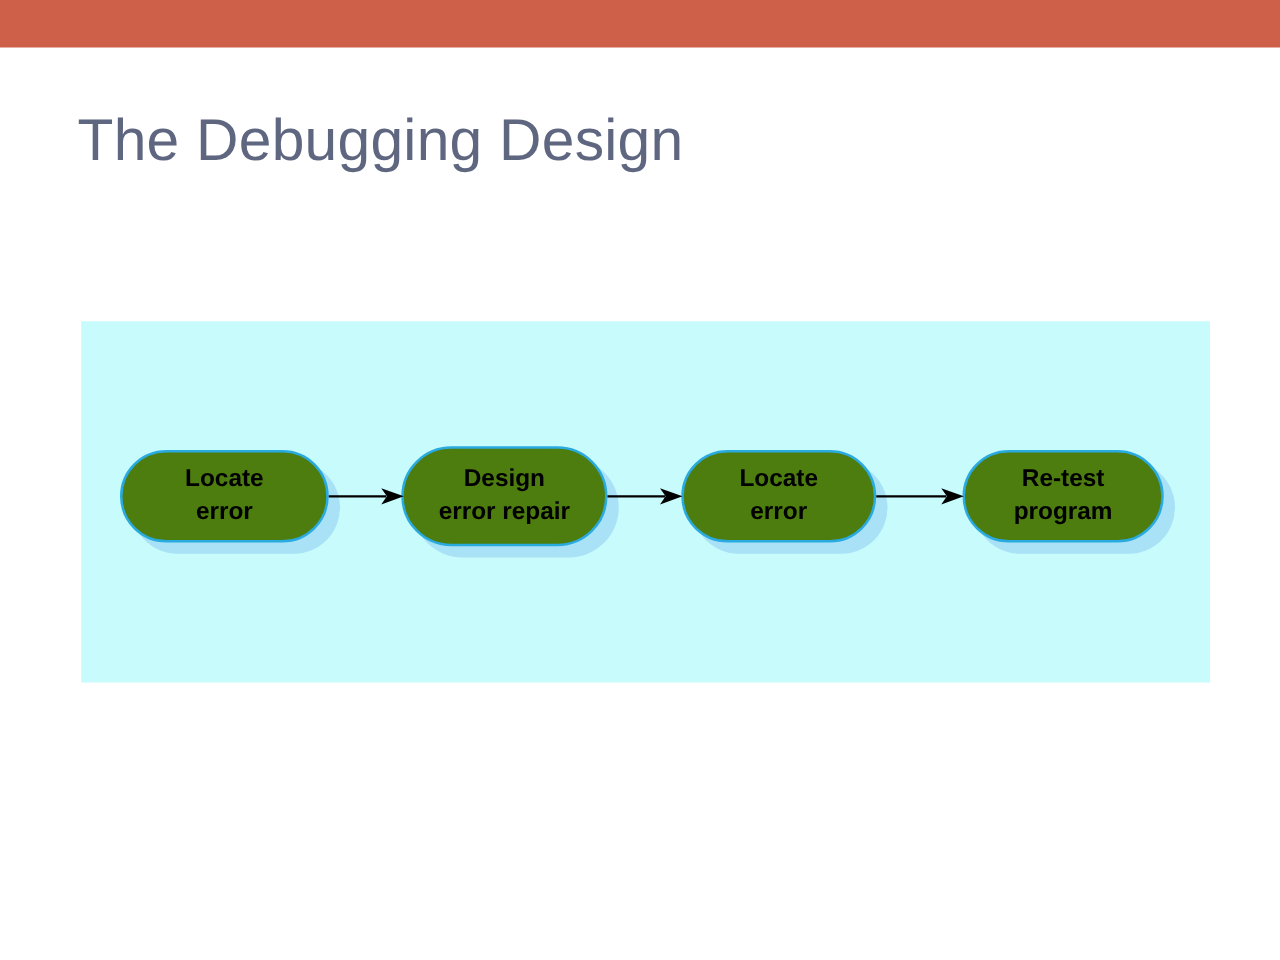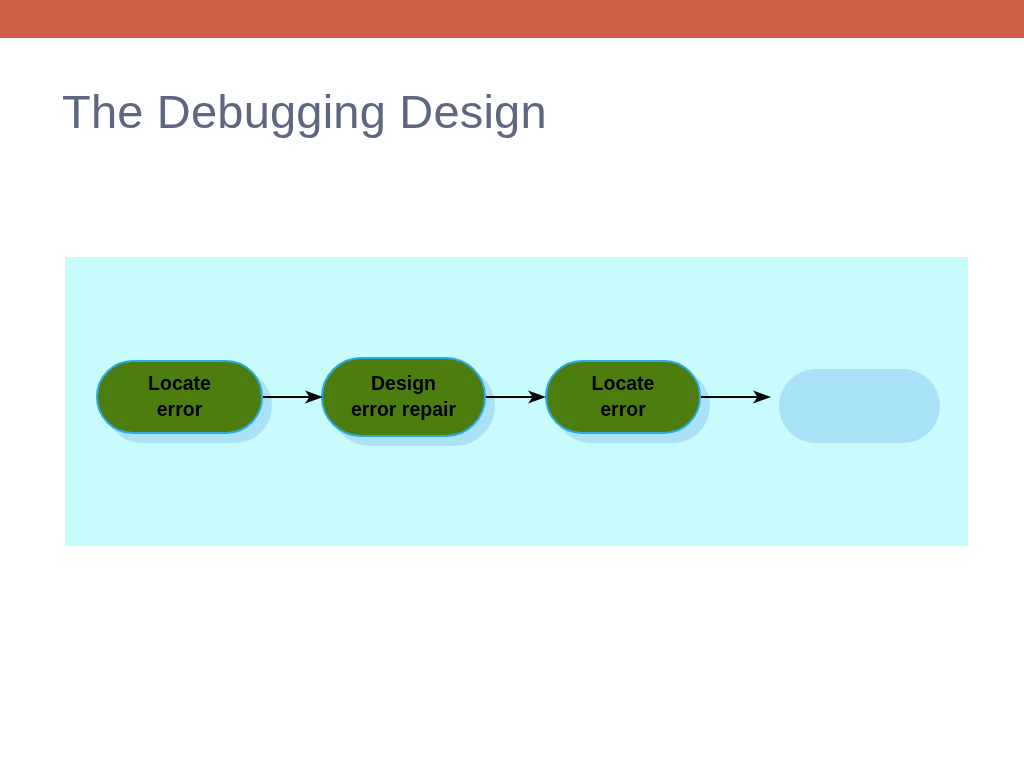--- a/index.html
+++ b/index.html
@@ -157,15 +157,18 @@
       <span class="node-label"><span>Locate</span><br><span>error</span></span>
     </div>
 
     <div class="arrow arrow-3">
       <svg viewBox="0 0 70 16" preserveAspectRatio="none">
         <line x1="0" y1="8" x2="56" y2="8" stroke="#000000" stroke-width="1.8"></line>
         <polygon points="52,1.5 70,8 52,14.5 56.5,8" fill="#000000"></polygon>
       </svg>
     </div>
 
+    <div class="node node-4">
+      <span class="node-label"><span>Re-test</span><br><span>program</span></span>
+    </div>
 
   </div>
 </div>
 
 </body></html>

